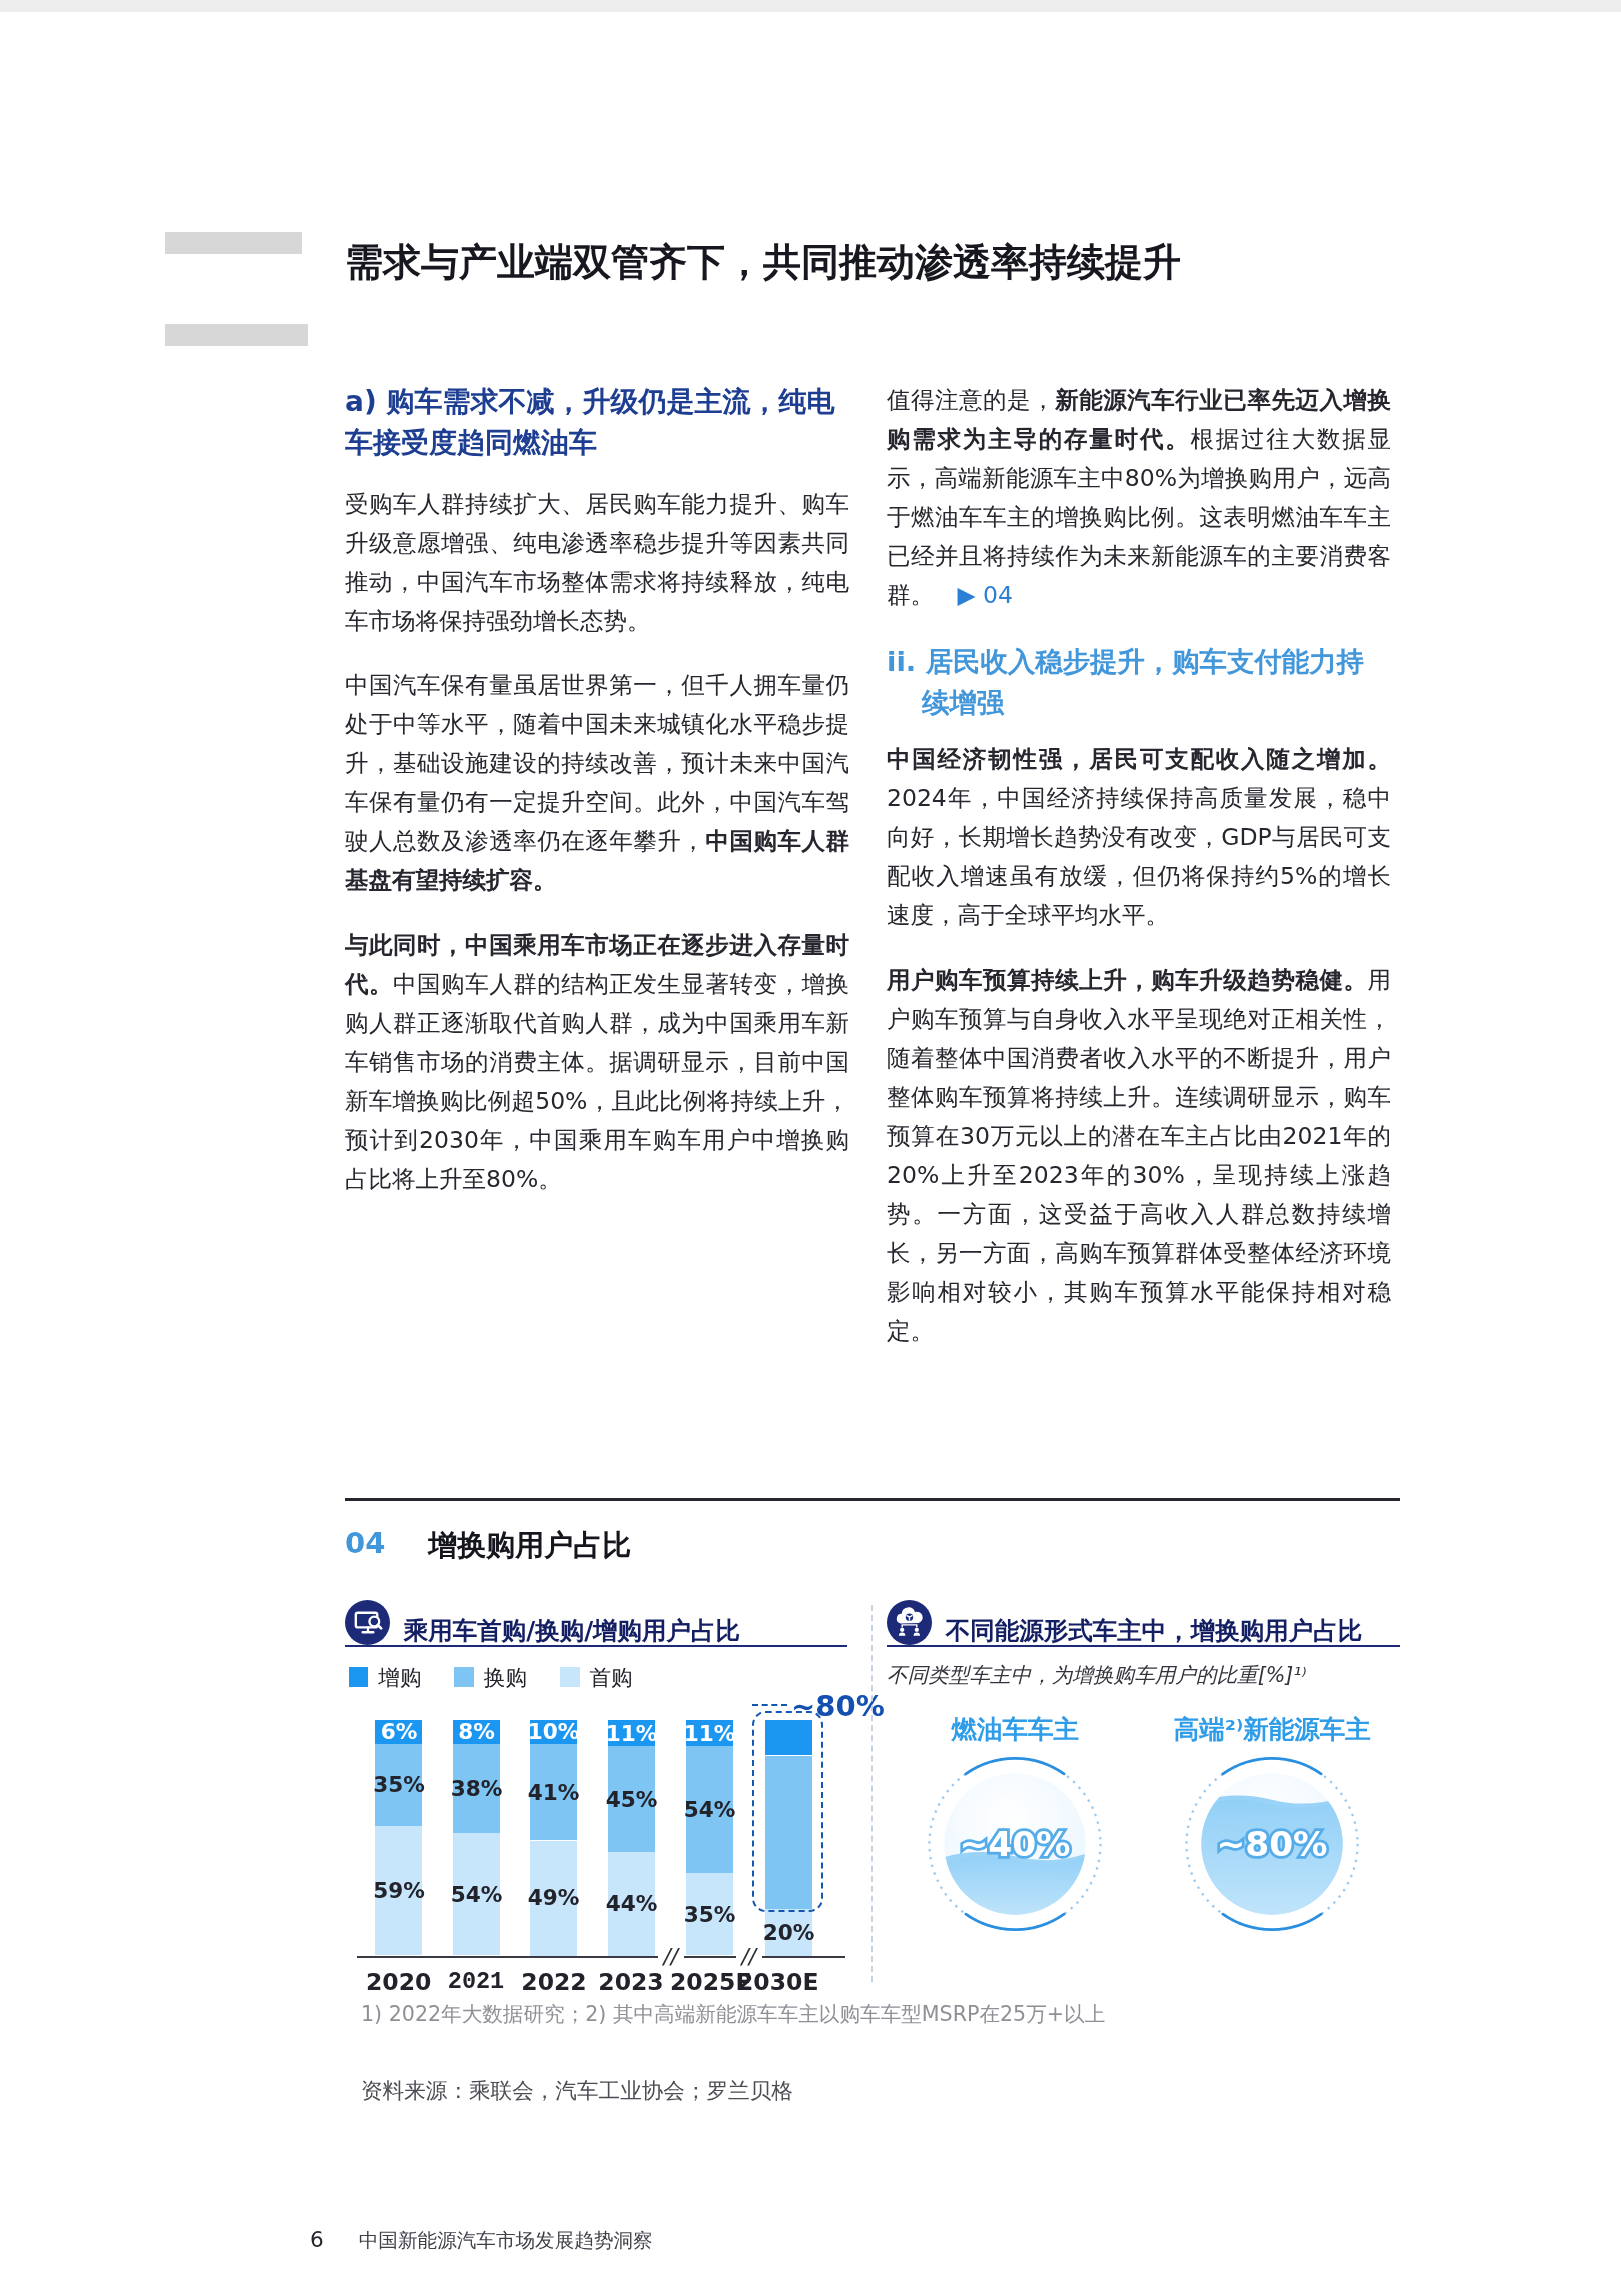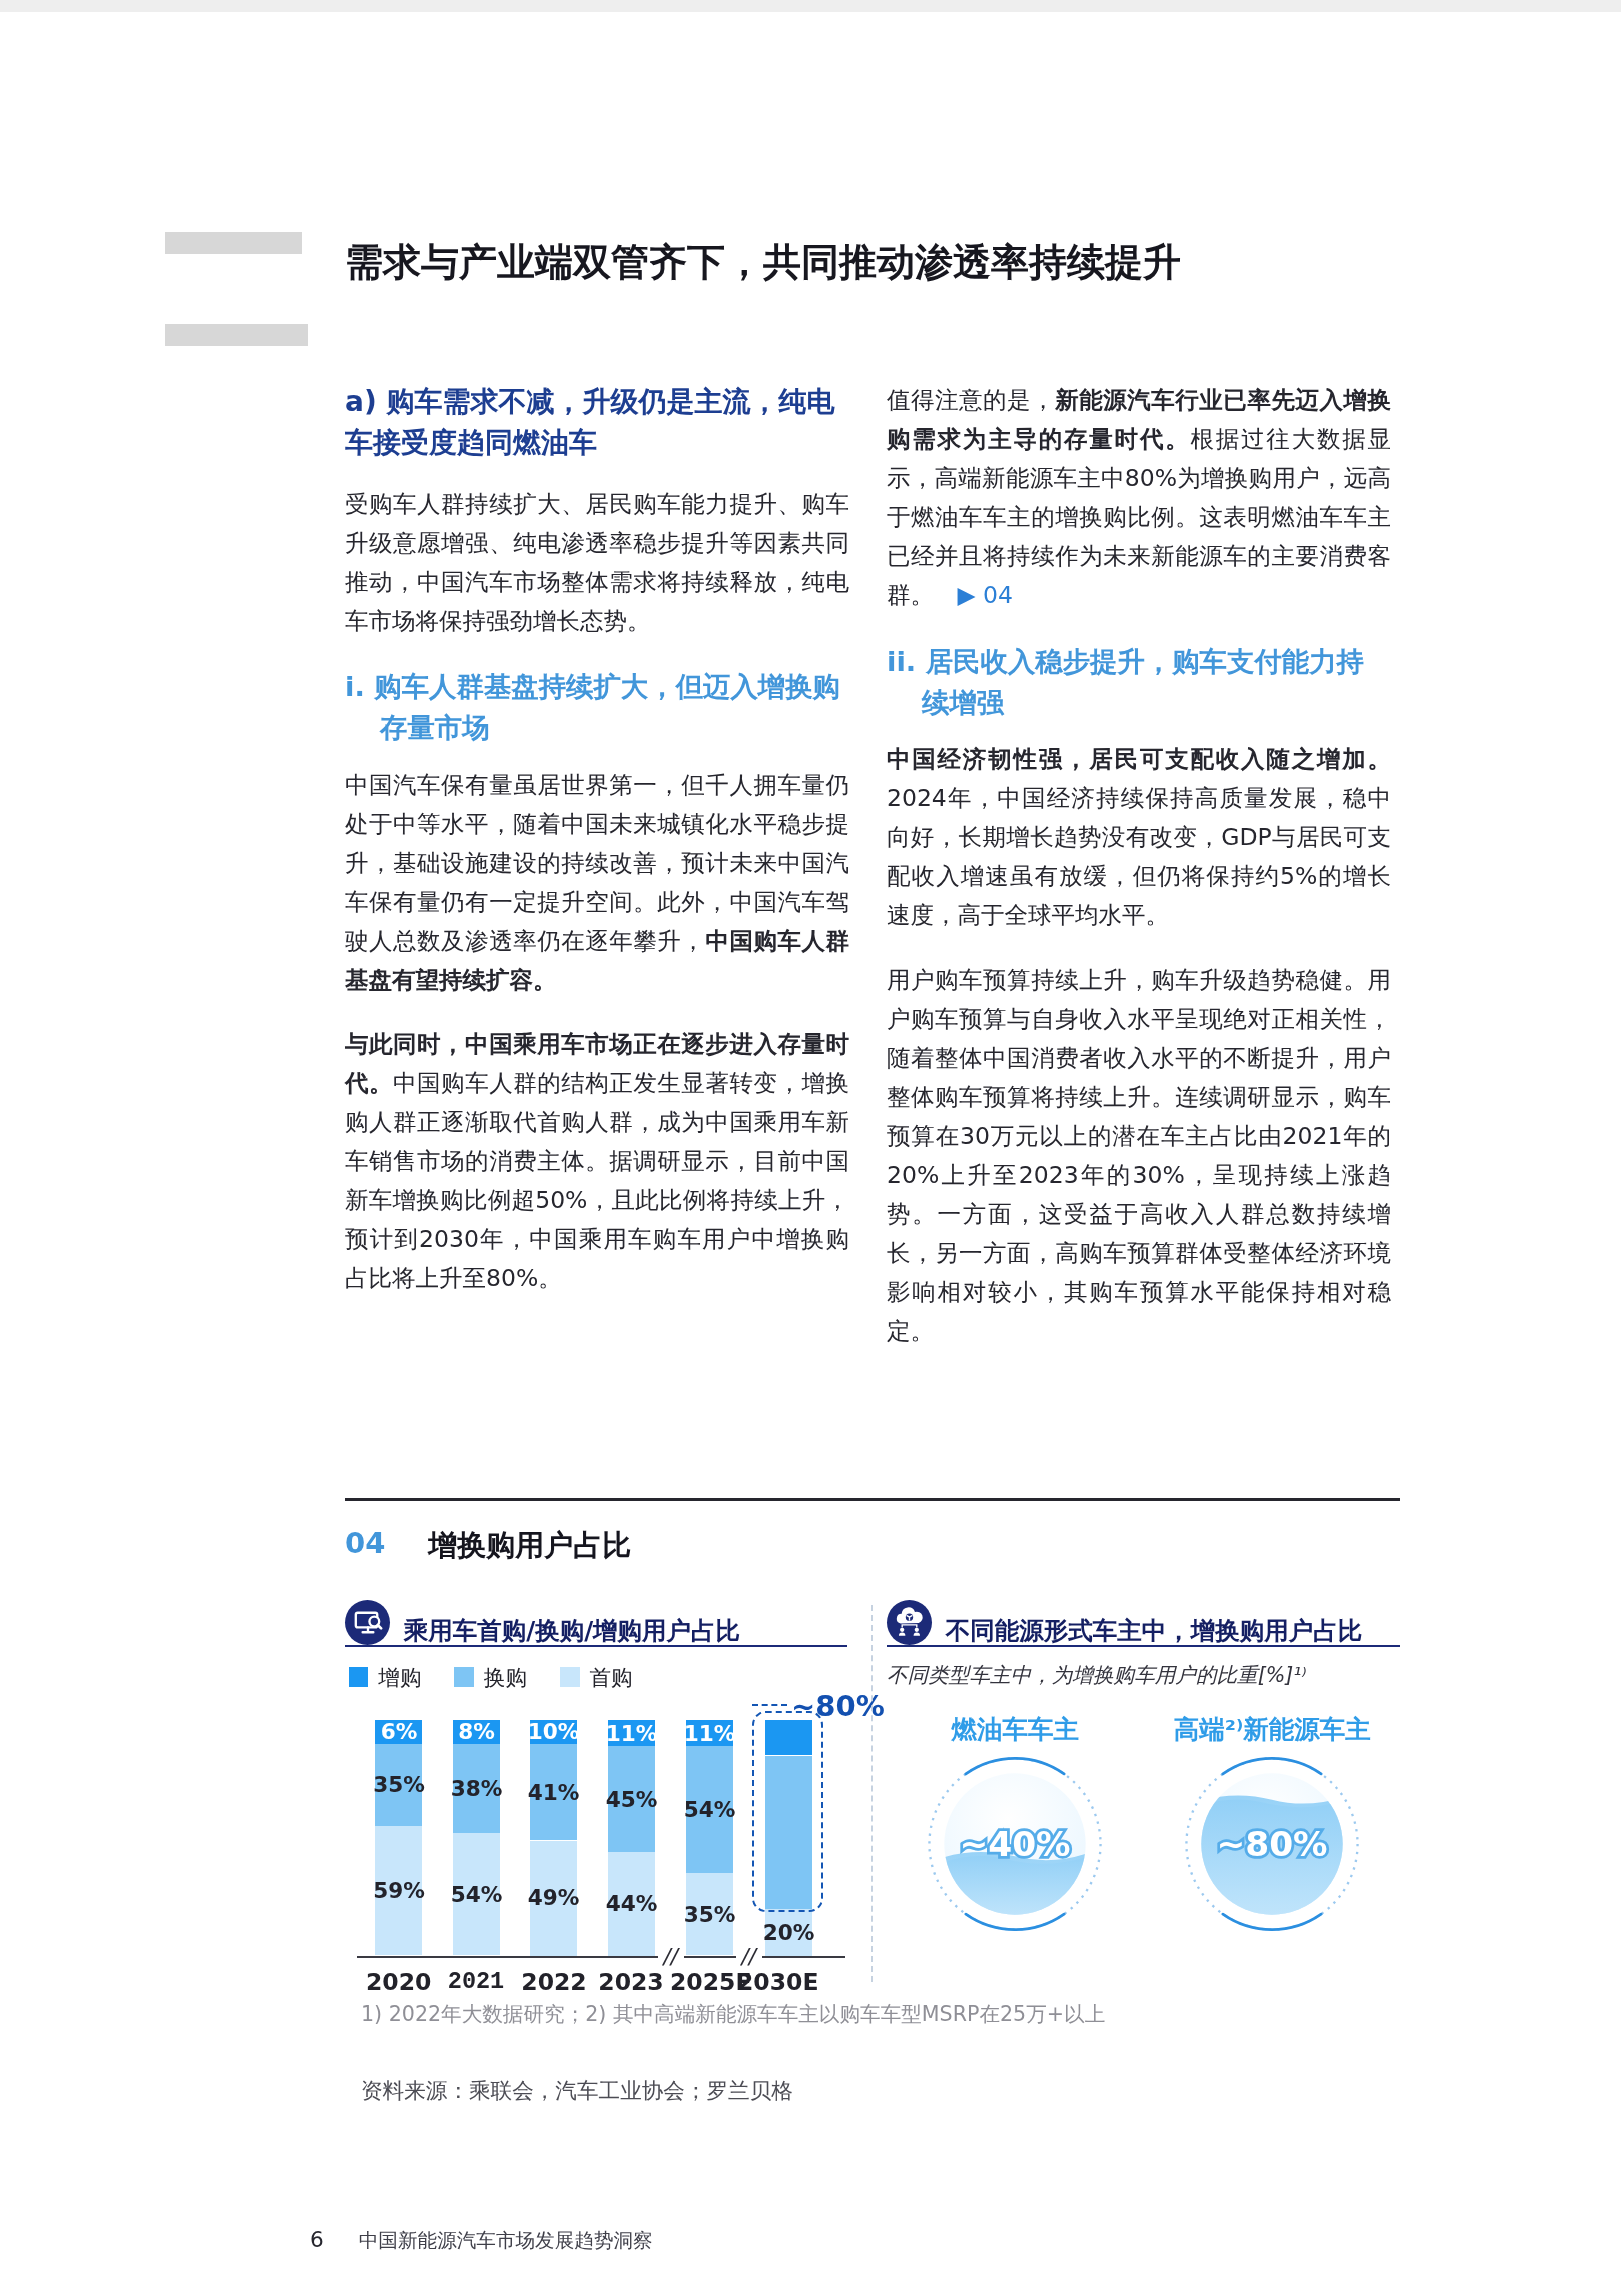--- a/index.html
+++ b/index.html
@@ -59,30 +59,29 @@
 <div class="page">
 
   <div id="deco1" class="deco-bar"></div>
   <div id="deco2" class="deco-bar"></div>
 
   <h1 class="page-title">需求与产业端双管齐下，共同推动渗透率持续提升</h1>
 
   <div id="col-left" class="col">
     <h2 class="heading-a">a) 购车需求不减，升级仍是主流，纯电车接受度趋同燃油车</h2>
     <p><span>受购车人群持续扩大、居民购车能力提升、购车升级意愿增强、纯电渗透率稳步提升等因素共同推动，中国汽车市场整体需求将持续释放，纯电车市场将保持强劲增长态势。</span></p>
-    <h3 class="subhead">i. 购车人群基盘持续扩大，但迈入增换购存量市场</h3>
     <p><span>中国汽车保有量虽居世界第一，但千人拥车量仍处于中等水平，随着中国未来城镇化水平稳步提升，基础设施建设的持续改善，预计未来中国汽车保有量仍有一定提升空间。此外，中国汽车驾驶人总数及渗透率仍在逐年攀升，</span><span style="font-weight: 700;">中国购车人群基盘有望持续扩容。</span></p>
     <p><span style="font-weight: 700;">与此同时，中国乘用车市场正在逐步进入存量时代。</span><span>中国购车人群的结构正发生显著转变，增换购人群正逐渐取代首购人群，成为中国乘用车新车销售市场的消费主体。据调研显示，目前中国新车增换购比例超50%，且此比例将持续上升，预计到2030年，中国乘用车购车用户中增换购占比将上升至80%。</span></p>
   </div>
 
   <div id="col-right" class="col">
     <p><span>值得注意的是，</span><span style="font-weight: 700;">新能源汽车行业已率先迈入增换购需求为主导的存量时代。</span><span>根据过往大数据显示，高端新能源车主中80%为增换购用户，远高于燃油车车主的增换购比例。这表明燃油车车主已经并且将持续作为未来新能源车的主要消费客群。　</span><span class="accent">▶ 04</span></p>
     <h3 class="subhead">ii. 居民收入稳步提升，购车支付能力持续增强</h3>
     <p><span style="font-weight: 700;">中国经济韧性强，居民可支配收入随之增加。</span><span>2024年，中国经济持续保持高质量发展，稳中向好，长期增长趋势没有改变，GDP与居民可支配收入增速虽有放缓，但仍将保持约5%的增长速度，高于全球平均水平。</span></p>
-    <p><span style="font-weight: 400;">用户购车预算持续上升，购车升级趋势稳健。</span><span>用户购车预算与自身收入水平呈现绝对正相关性，随着整体中国消费者收入水平的不断提升，用户整体购车预算将持续上升。连续调研显示，购车预算在30万元以上的潜在车主占比由2021年的20%上升至2023年的30%，呈现持续上涨趋势。一方面，这受益于高收入人群总数持续增长，另一方面，高购车预算群体受整体经济环境影响相对较小，其购车预算水平能保持相对稳定。</span></p>
+    <p><span style="font-weight: 700;">用户购车预算持续上升，购车升级趋势稳健。</span><span>用户购车预算与自身收入水平呈现绝对正相关性，随着整体中国消费者收入水平的不断提升，用户整体购车预算将持续上升。连续调研显示，购车预算在30万元以上的潜在车主占比由2021年的20%上升至2023年的30%，呈现持续上涨趋势。一方面，这受益于高收入人群总数持续增长，另一方面，高购车预算群体受整体经济环境影响相对较小，其购车预算水平能保持相对稳定。</span></p>
   </div>
 
   <div class="fig-rule"></div>
   <div class="fig-head">
     <span class="fig-num">04</span>
     <span class="fig-title">增换购用户占比</span>
   </div>
 
   <div id="panel-left" class="panel">
     <div class="panel-head">

